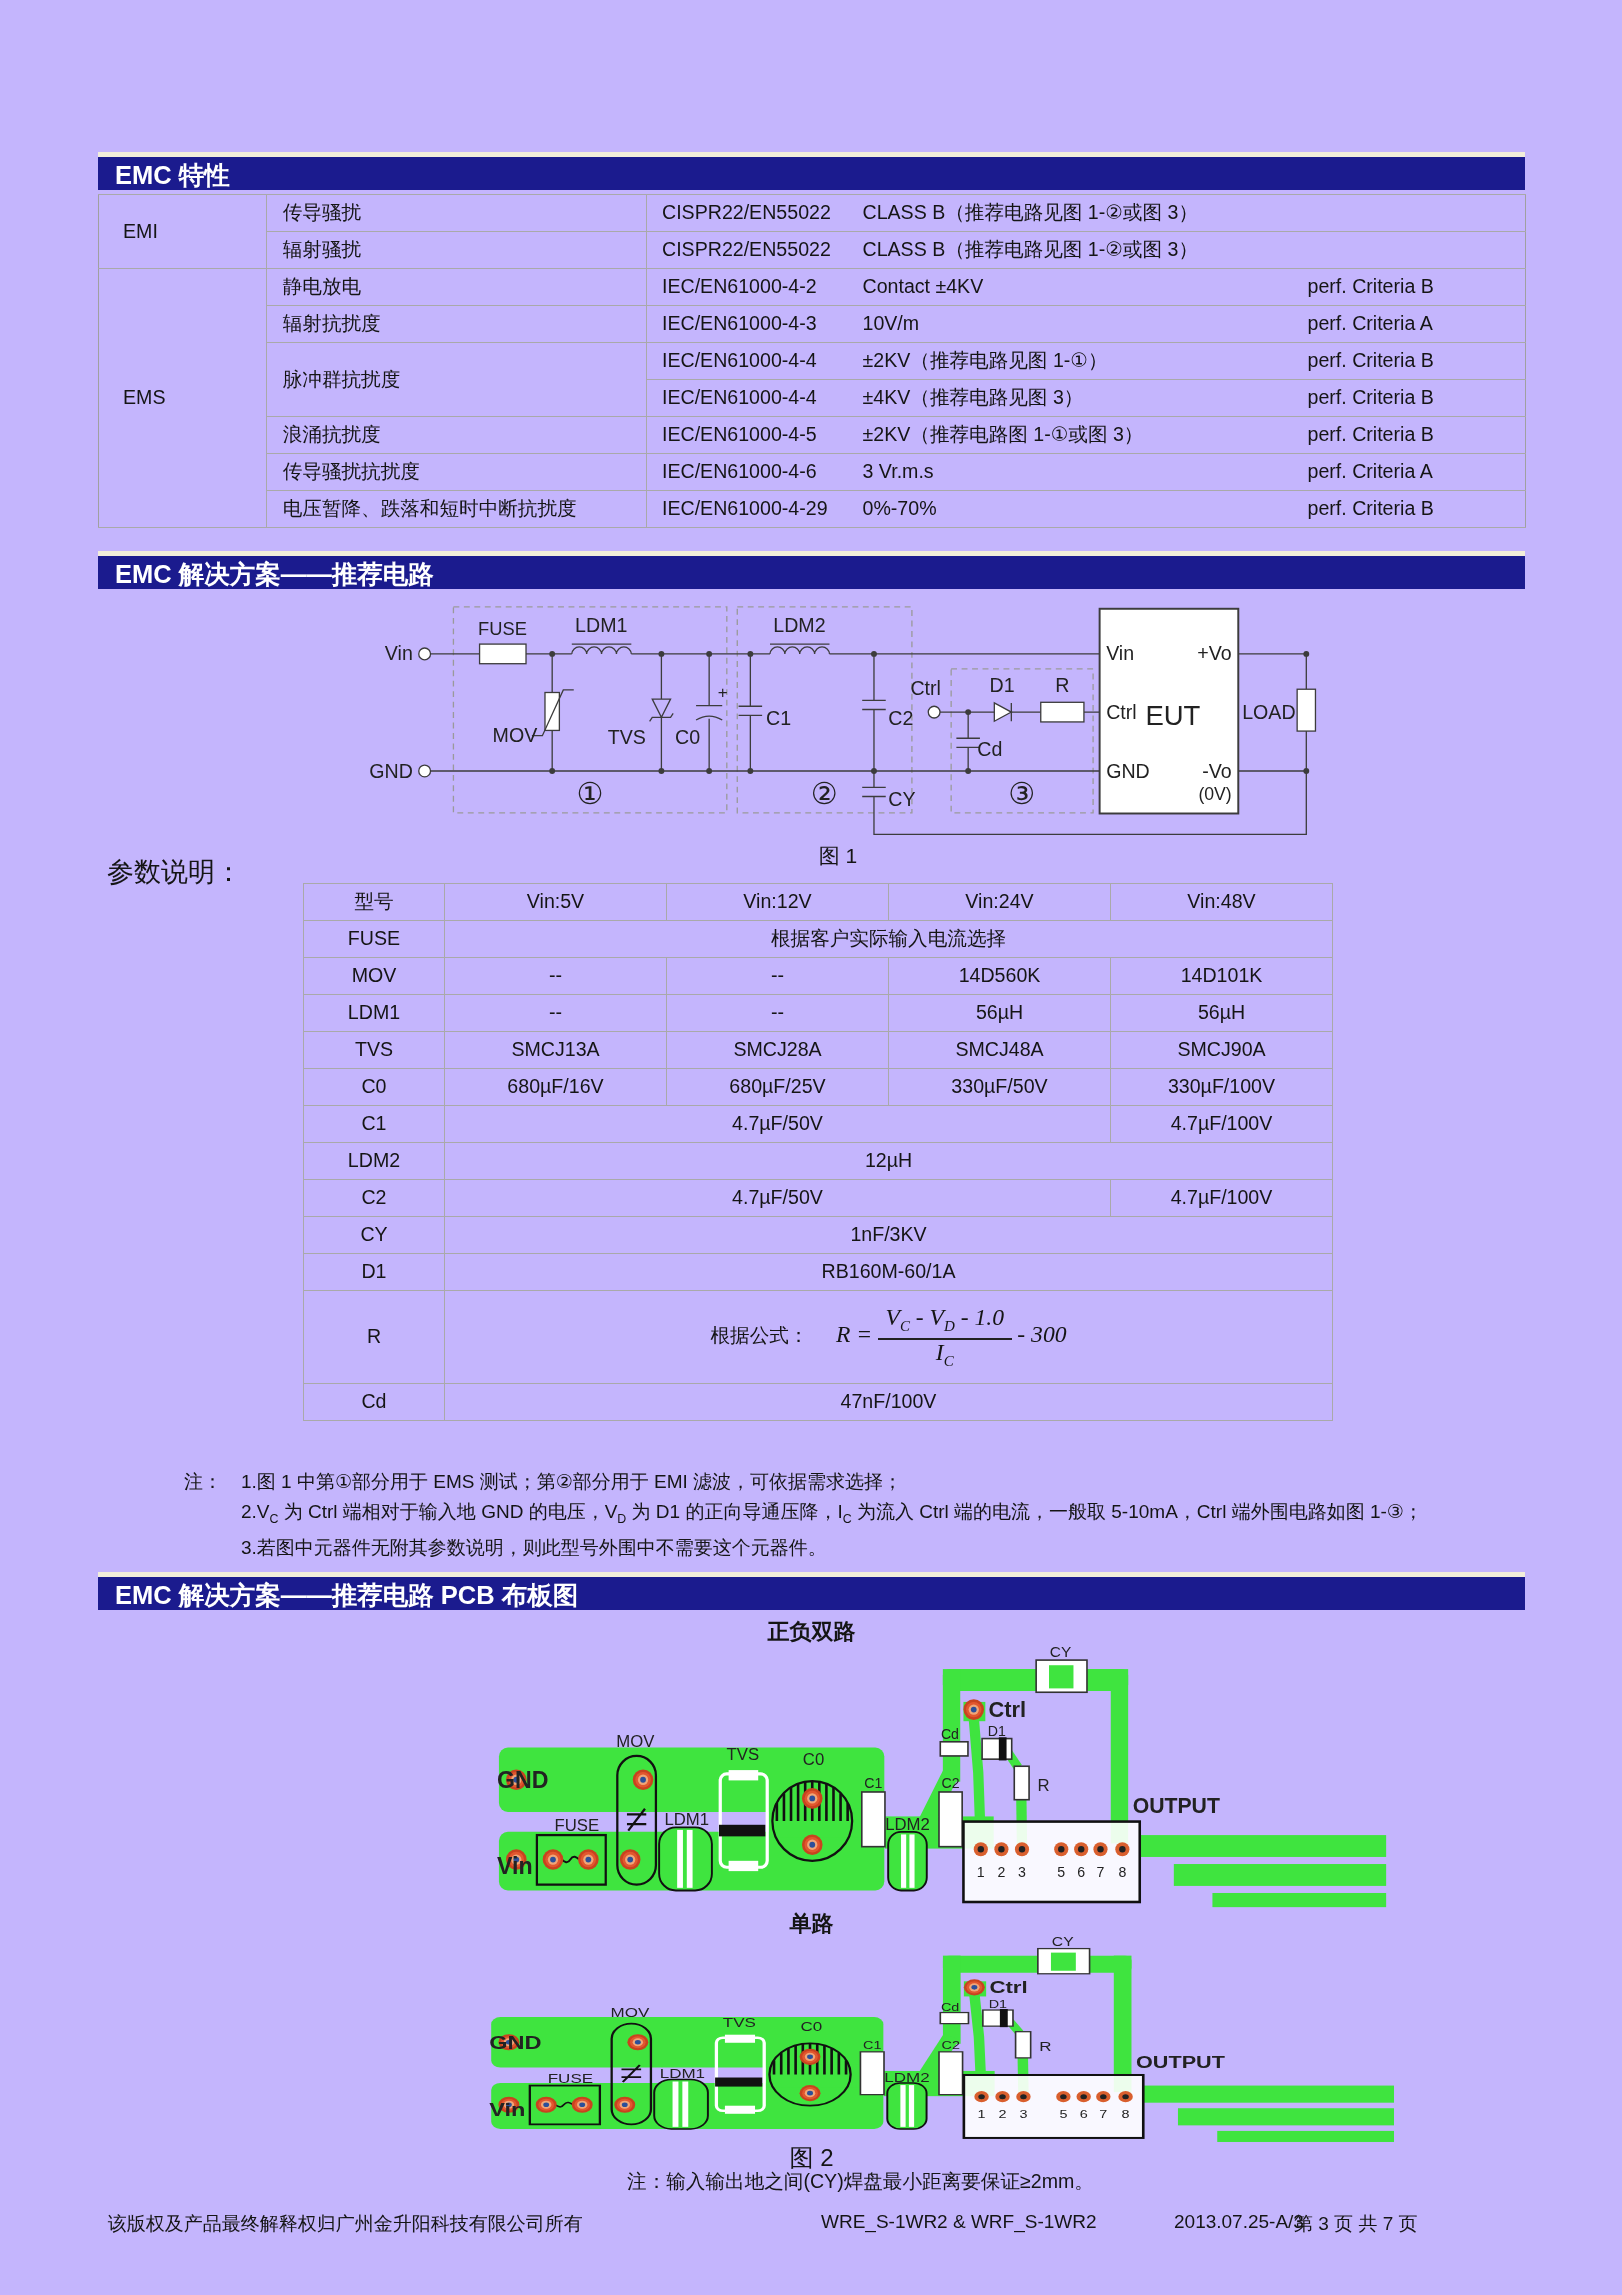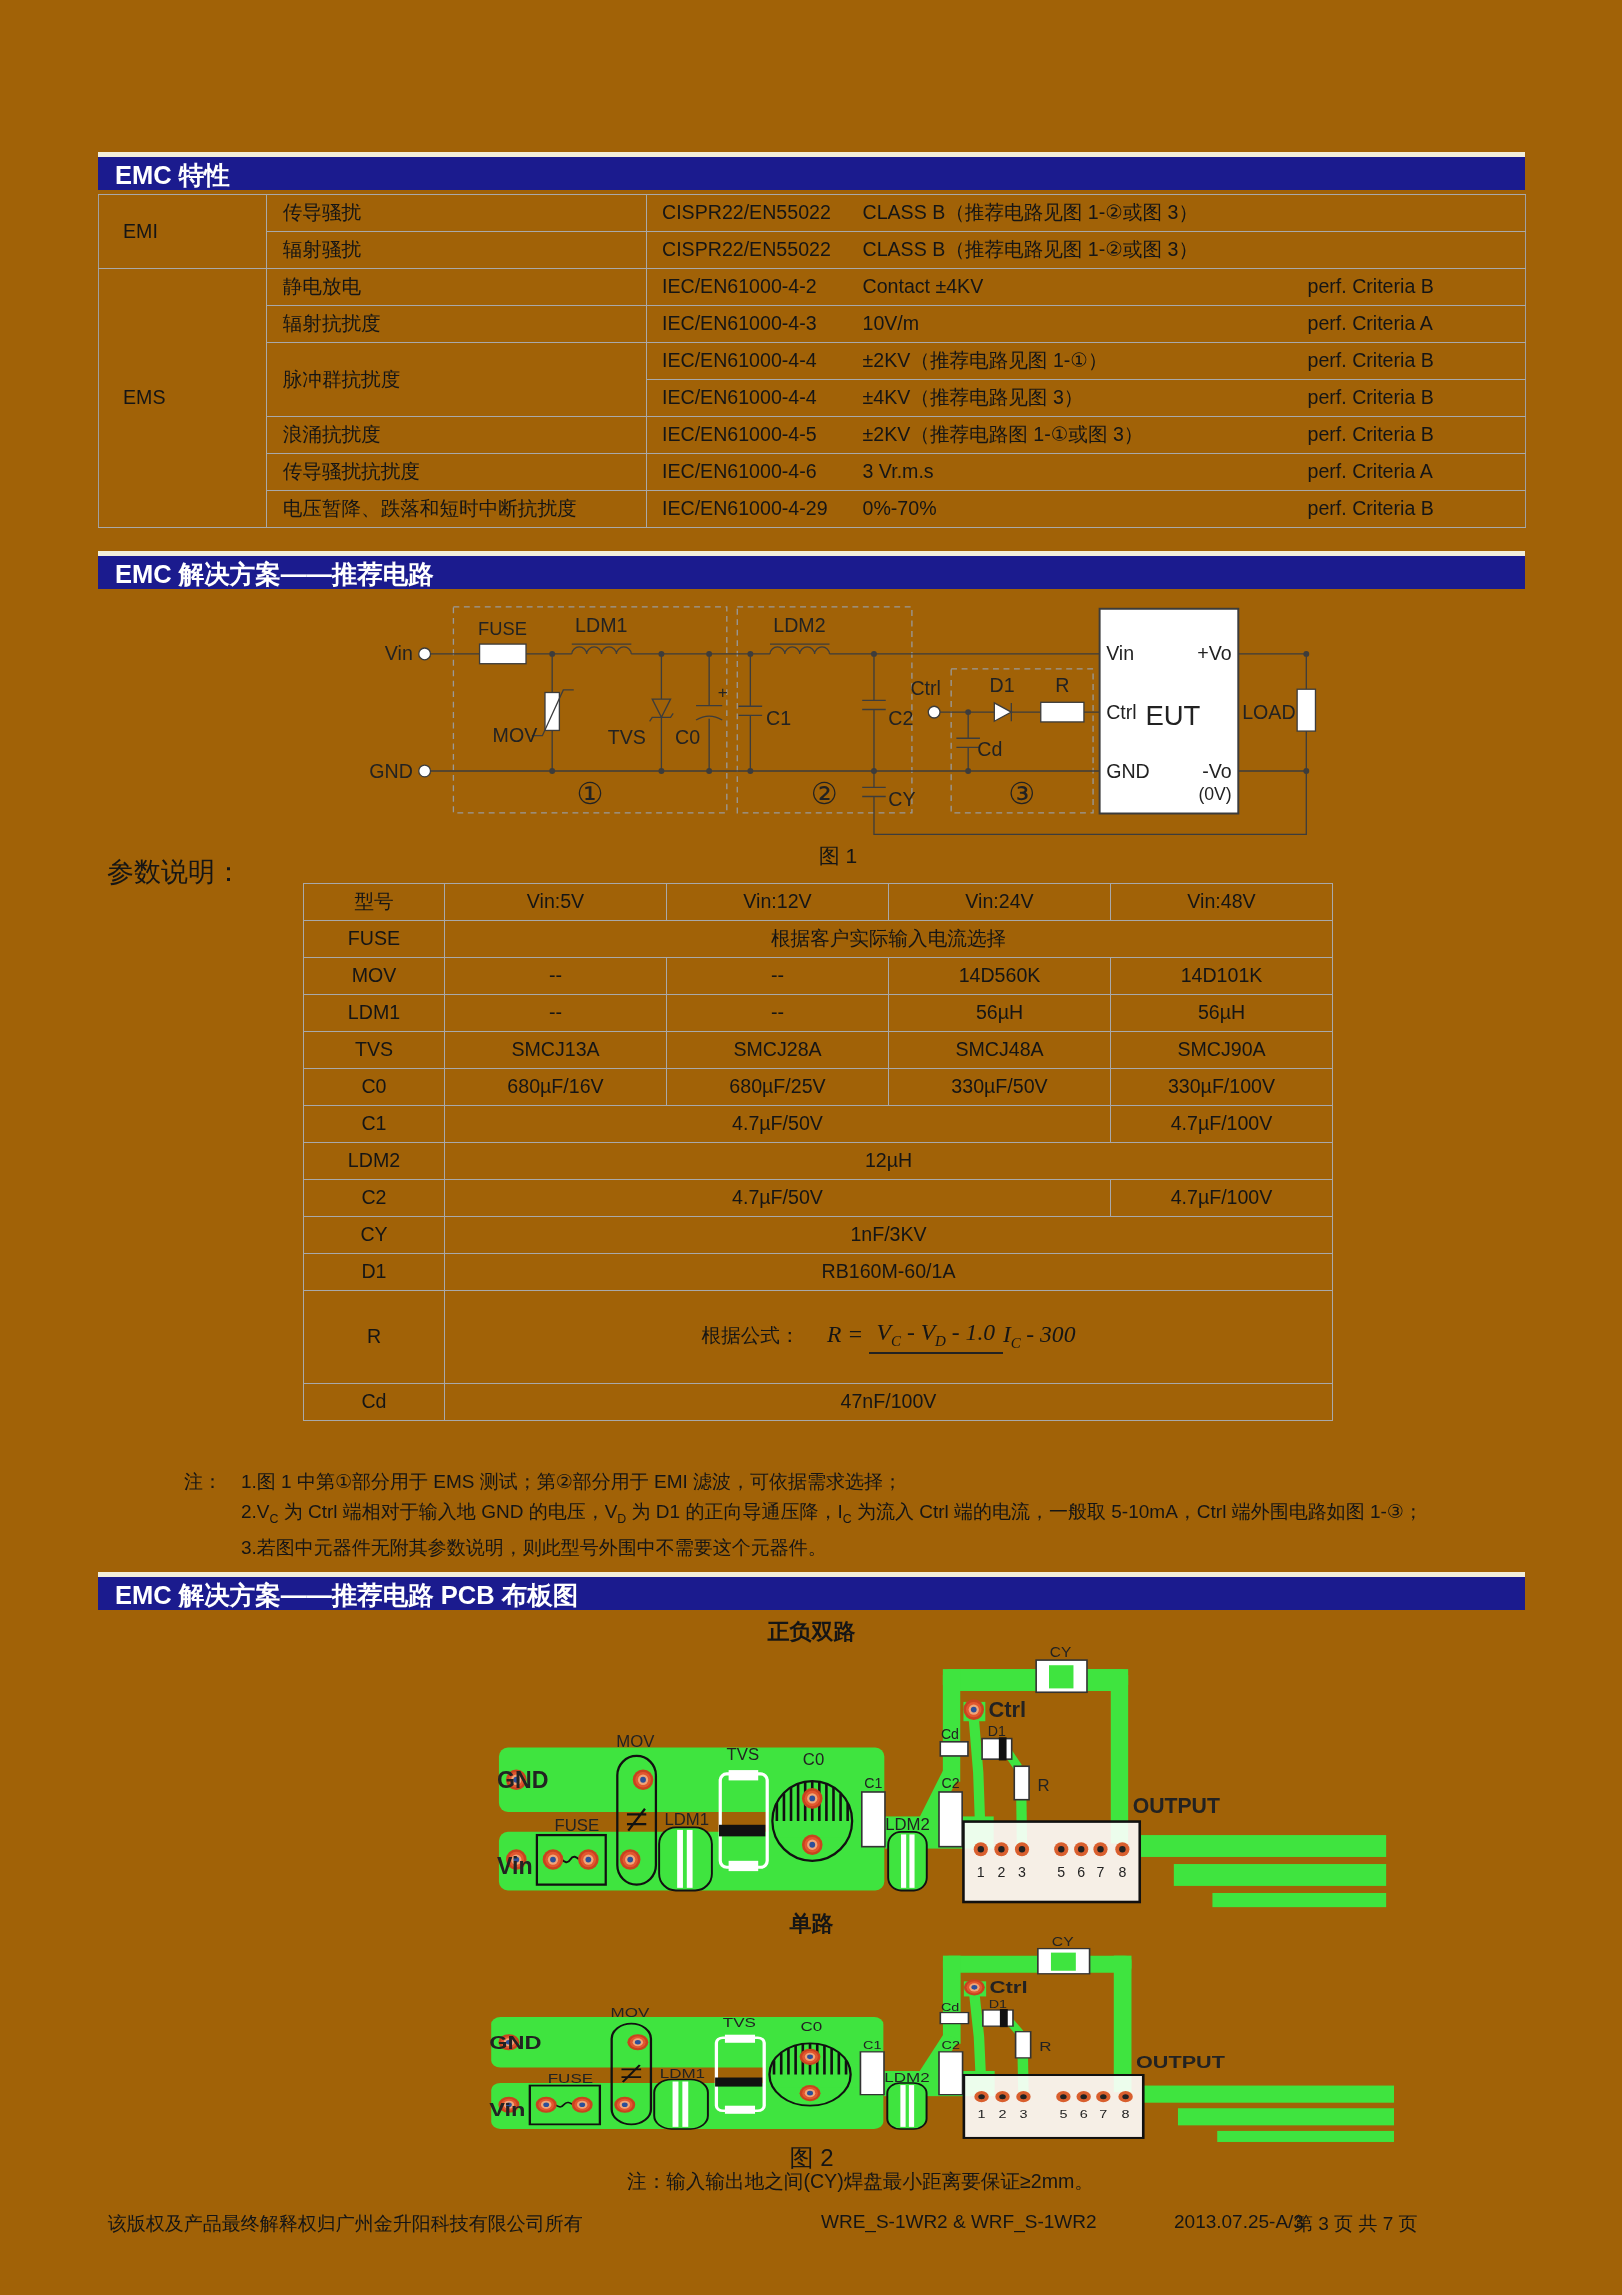--- a/index.html
+++ b/index.html
@@ -1,16 +1,16 @@
 <!DOCTYPE html>
 <html style="font-size:10.5px"><head>
 <meta charset="utf-8">
 <style>
   html,body{margin:0;padding:0;background:#e8e8e8;}
-  .page{position:relative;width:1622px;height:2295px;background:#a16207;margin:0 auto;
+  .page{position:relative;width:1622px;height:2295px;background:#c4b5fd;margin:0 auto;
         font-family:"Liberation Sans","DejaVu Sans",sans-serif;color:#151515;overflow:hidden;}
   .content{position:absolute;left:98px;top:152px;width:1427px;}
 
   
   .section-bar{height:38px;background:#1b1b8e;border-top:5.2px solid #f2eeda;color:#ffffff;
       font-size:25.5px;font-weight:bold;line-height:37px;padding-left:17px;box-sizing:border-box;}
   .mt36{margin-top:23.6px;} .mt13{margin-top:8.5px;}
 
   
   table{border-collapse:collapse;}
@@ -27,21 +27,21 @@
   .circuit-wrap{margin-top:7.9px;margin-left:249px;width:982px;}
   .figure-caption{position:relative;height:34px;font-size:21px;}
   .figure-caption .cap{display:block;text-align:center;padding-top:2.6px;}
   .param-intro{position:absolute;left:-240px;top:14.4px;font-size:27px;}
 
   
   .param-table{margin:9.2px 0 0 205px;table-layout:fixed;border:1.3px solid #a0a0a0;}
   .param-table td{border:1.3px solid #a9a9a9;font-size:19.6px;height:36px;text-align:center;
       vertical-align:middle;padding:0 3.9px;white-space:nowrap;}
   .param-table .tall{height:92px;}
-  .frac{display:inline-flex;align-items:center;vertical-align:middle;
+  .frac{display:inline-flex;flex-direction:column;align-items:center;vertical-align:middle;
       font-family:"Liberation Serif","DejaVu Serif",serif;font-style:italic;font-size:23.6px;line-height:1.05;}
   .frac .num{border-bottom:2px solid #222;padding:1.3px 7.9px 2.6px;}
   .frac sub,.math sub{font-size:15px;}
   .math{font-family:"Liberation Serif","DejaVu Serif",serif;font-style:italic;font-size:23.6px;}
   .fx-gap{display:inline-block;width:22px;}
 
   
   .notes{position:relative;margin-top:46px;font-size:19px;line-height:30px;}
   .notes .prefix{position:absolute;left:86px;top:0;}
   .notes .lines{margin-left:143px;}

